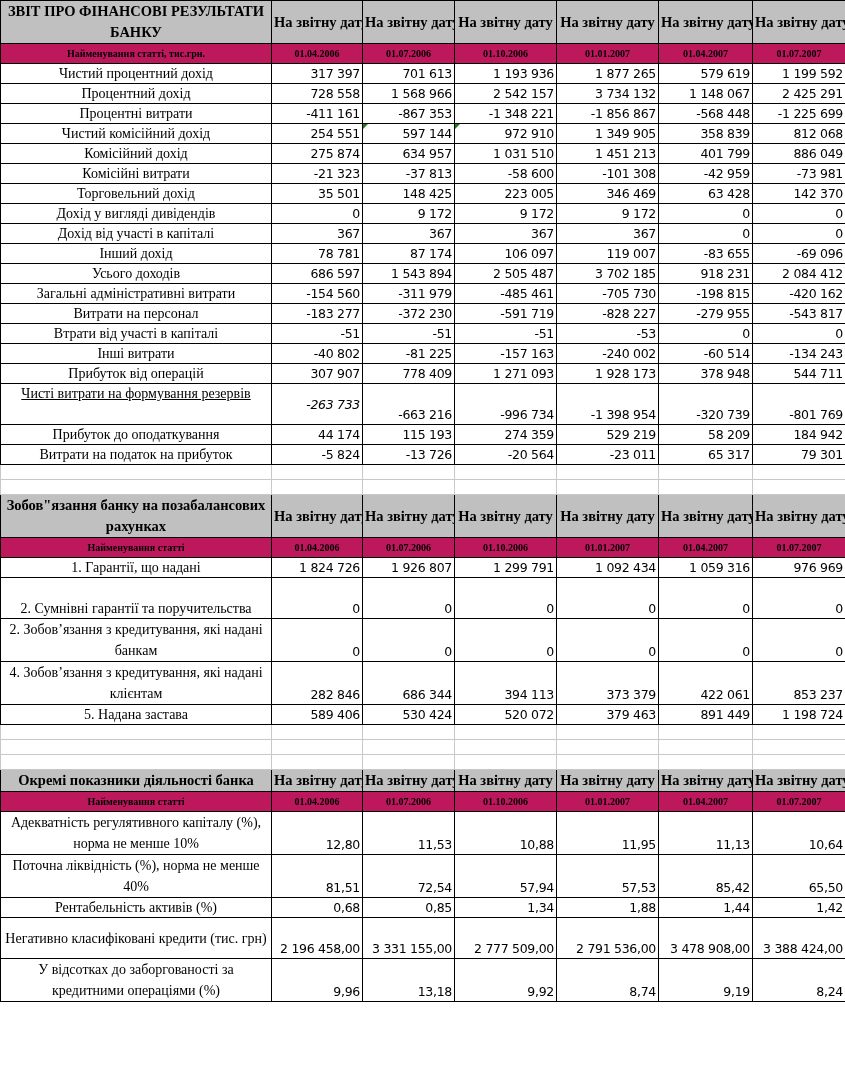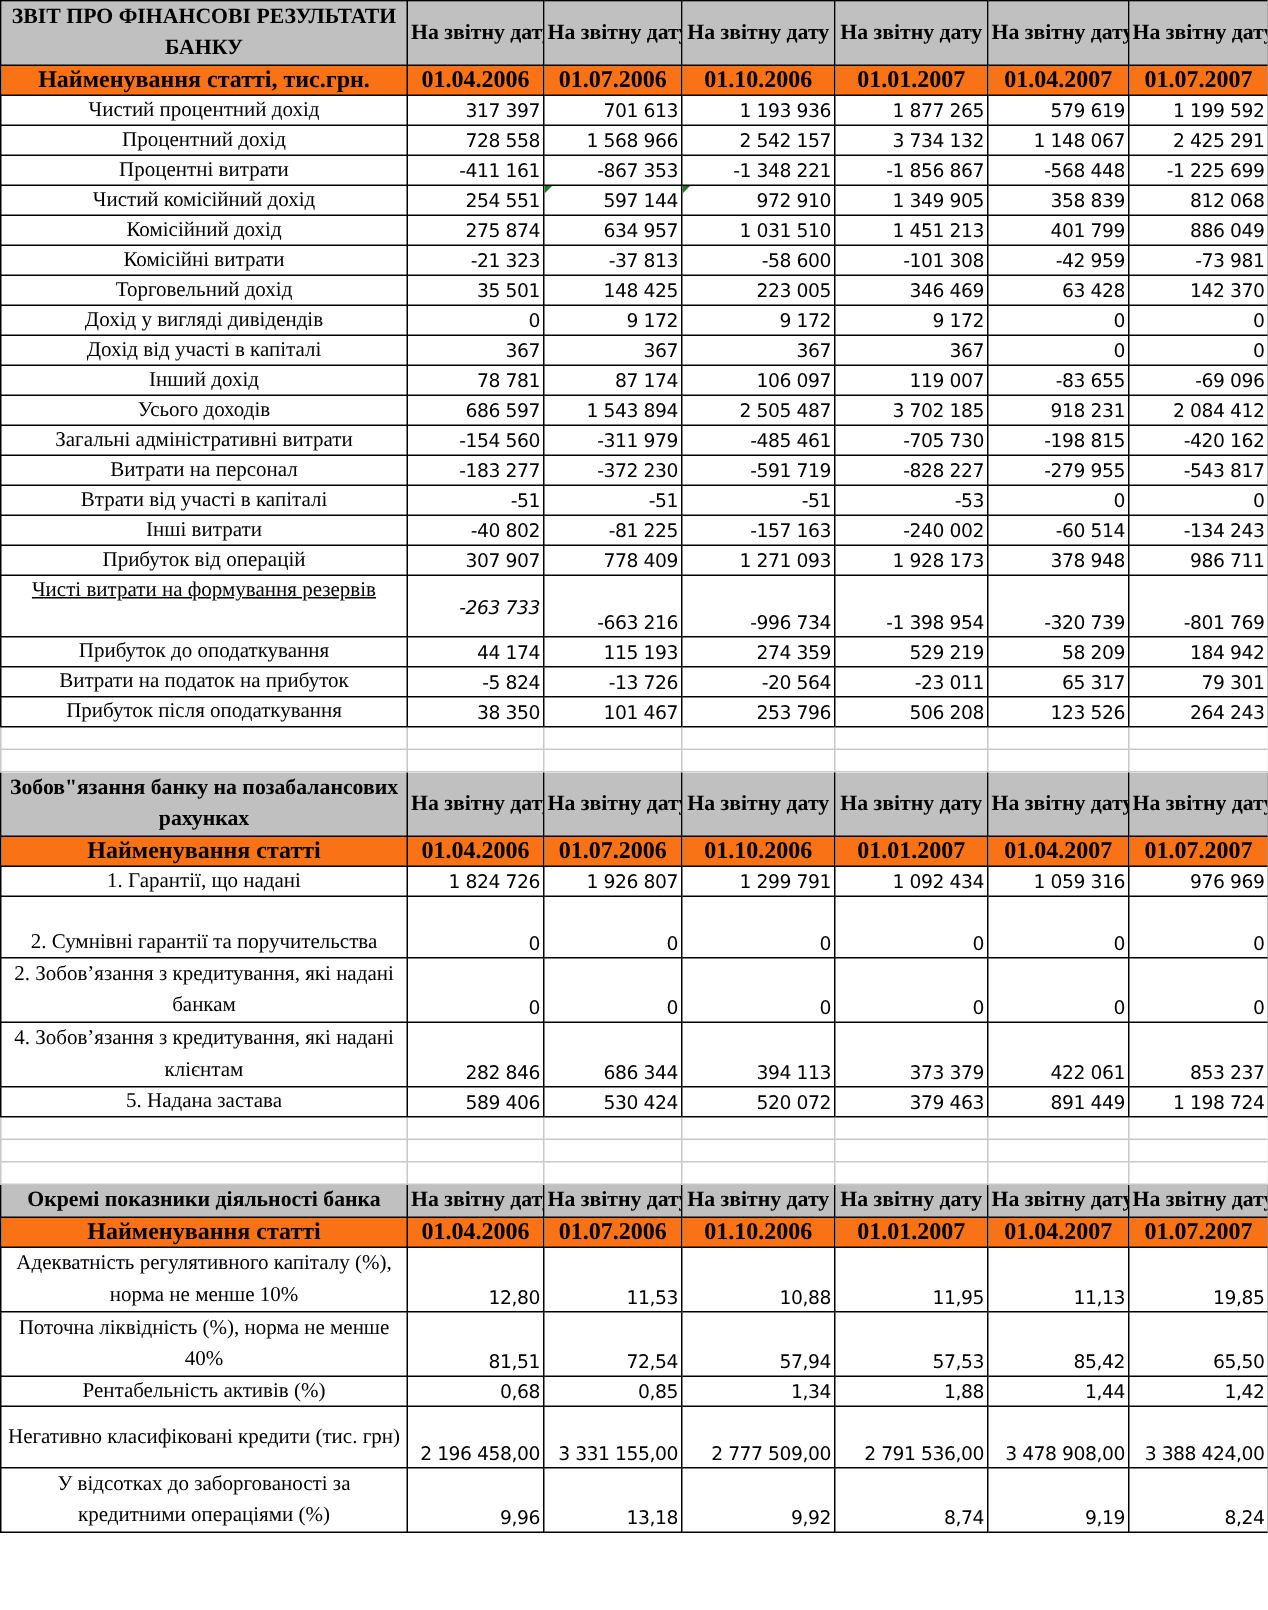--- a/index.html
+++ b/index.html
@@ -6,21 +6,21 @@
   body { width:845px; height:1073px; overflow:hidden; font-family:"Liberation Serif","DejaVu Serif",serif; font-size:14px; color:#000; }
   table { border-collapse:collapse; table-layout:fixed; width:845px; }
   col.c0 { width:271px; } col.c1 { width:91px; } col.c2 { width:92px; } col.c3 { width:102px; }
   col.c4 { width:102px; } col.c5 { width:94px; } col.c6 { width:93px; }
   td { border:1px solid #000; padding:0 2px; line-height:19px; height:19px; white-space:nowrap; overflow:hidden; }
   td.lbl { text-align:center; font-family:"Liberation Serif",serif; }
   td.num { text-align:right; vertical-align:bottom; font-family:"DejaVu Sans","Liberation Sans",sans-serif; font-size:12.5px; letter-spacing:-0.3px; }
   td.wrap { white-space:normal; line-height:21px; }
   tr.hd td { background:#c0c0c0; font-weight:bold; text-align:center; line-height:21px; font-size:14.5px; }
   tr.hd td.title { white-space:normal; }
-  tr.hd2 td { background:#f97316; font-weight:bold; text-align:center; line-height:19px; font-size:16px; }
+  tr.hd2 td { background:#be185d; font-weight:bold; text-align:center; line-height:19px; font-size:10px; }
   tr.blank td { border:1px solid #c8c8c8; height:14px; line-height:14px; }
   tr.tall td { height:40px; }
   td.tri { position:relative; }
   td.tri::before { content:""; position:absolute; left:0; top:0; width:0; height:0; border-top:5px solid #1f7a1f; border-right:5px solid transparent; }
 </style>
 </head>
 <body>
 
 <table>
   <colgroup>
@@ -189,21 +189,21 @@
         <td class="num">-60 514</td>
         <td class="num">-134 243</td>
       </tr>
       <tr>
         <td class="lbl">Прибуток від операцій</td>
         <td class="num">307 907</td>
         <td class="num">778 409</td>
         <td class="num">1 271 093</td>
         <td class="num">1 928 173</td>
         <td class="num">378 948</td>
-        <td class="num">986 711</td>
+        <td class="num">544 711</td>
       </tr>
       <tr class="tall">
         <td class="lbl" style="vertical-align: top; text-decoration: underline;">Чисті витрати на формування резервів</td>
         <td class="num" style="vertical-align: middle; font-style: italic;">-263 733</td>
         <td class="num">-663 216</td>
         <td class="num">-996 734</td>
         <td class="num">-1 398 954</td>
         <td class="num">-320 739</td>
         <td class="num">-801 769</td>
       </tr>
@@ -217,29 +217,20 @@
         <td class="num">184 942</td>
       </tr>
       <tr>
         <td class="lbl">Витрати на податок на прибуток</td>
         <td class="num">-5 824</td>
         <td class="num">-13 726</td>
         <td class="num">-20 564</td>
         <td class="num">-23 011</td>
         <td class="num">65 317</td>
         <td class="num">79 301</td>
-      </tr>
-      <tr>
-        <td class="lbl">Прибуток після оподаткування</td>
-        <td class="num">38 350</td>
-        <td class="num">101 467</td>
-        <td class="num">253 796</td>
-        <td class="num">506 208</td>
-        <td class="num">123 526</td>
-        <td class="num">264 243</td>
       </tr>
     </tbody>
   <tbody>
     <tr class="blank">
         <td></td>
         <td></td>
         <td></td>
         <td></td>
         <td></td>
         <td></td>
@@ -370,21 +361,21 @@
     </tr>
   </tbody>
   <tbody id="s3-body">
       <tr class="tall">
         <td class="lbl wrap">Адекватність регулятивного капіталу (%), норма не менше 10%</td>
         <td class="num">12,80</td>
         <td class="num">11,53</td>
         <td class="num">10,88</td>
         <td class="num">11,95</td>
         <td class="num">11,13</td>
-        <td class="num">19,85</td>
+        <td class="num">10,64</td>
       </tr>
       <tr class="tall">
         <td class="lbl wrap">Поточна ліквідність (%), норма не менше 40%</td>
         <td class="num">81,51</td>
         <td class="num">72,54</td>
         <td class="num">57,94</td>
         <td class="num">57,53</td>
         <td class="num">85,42</td>
         <td class="num">65,50</td>
       </tr>

